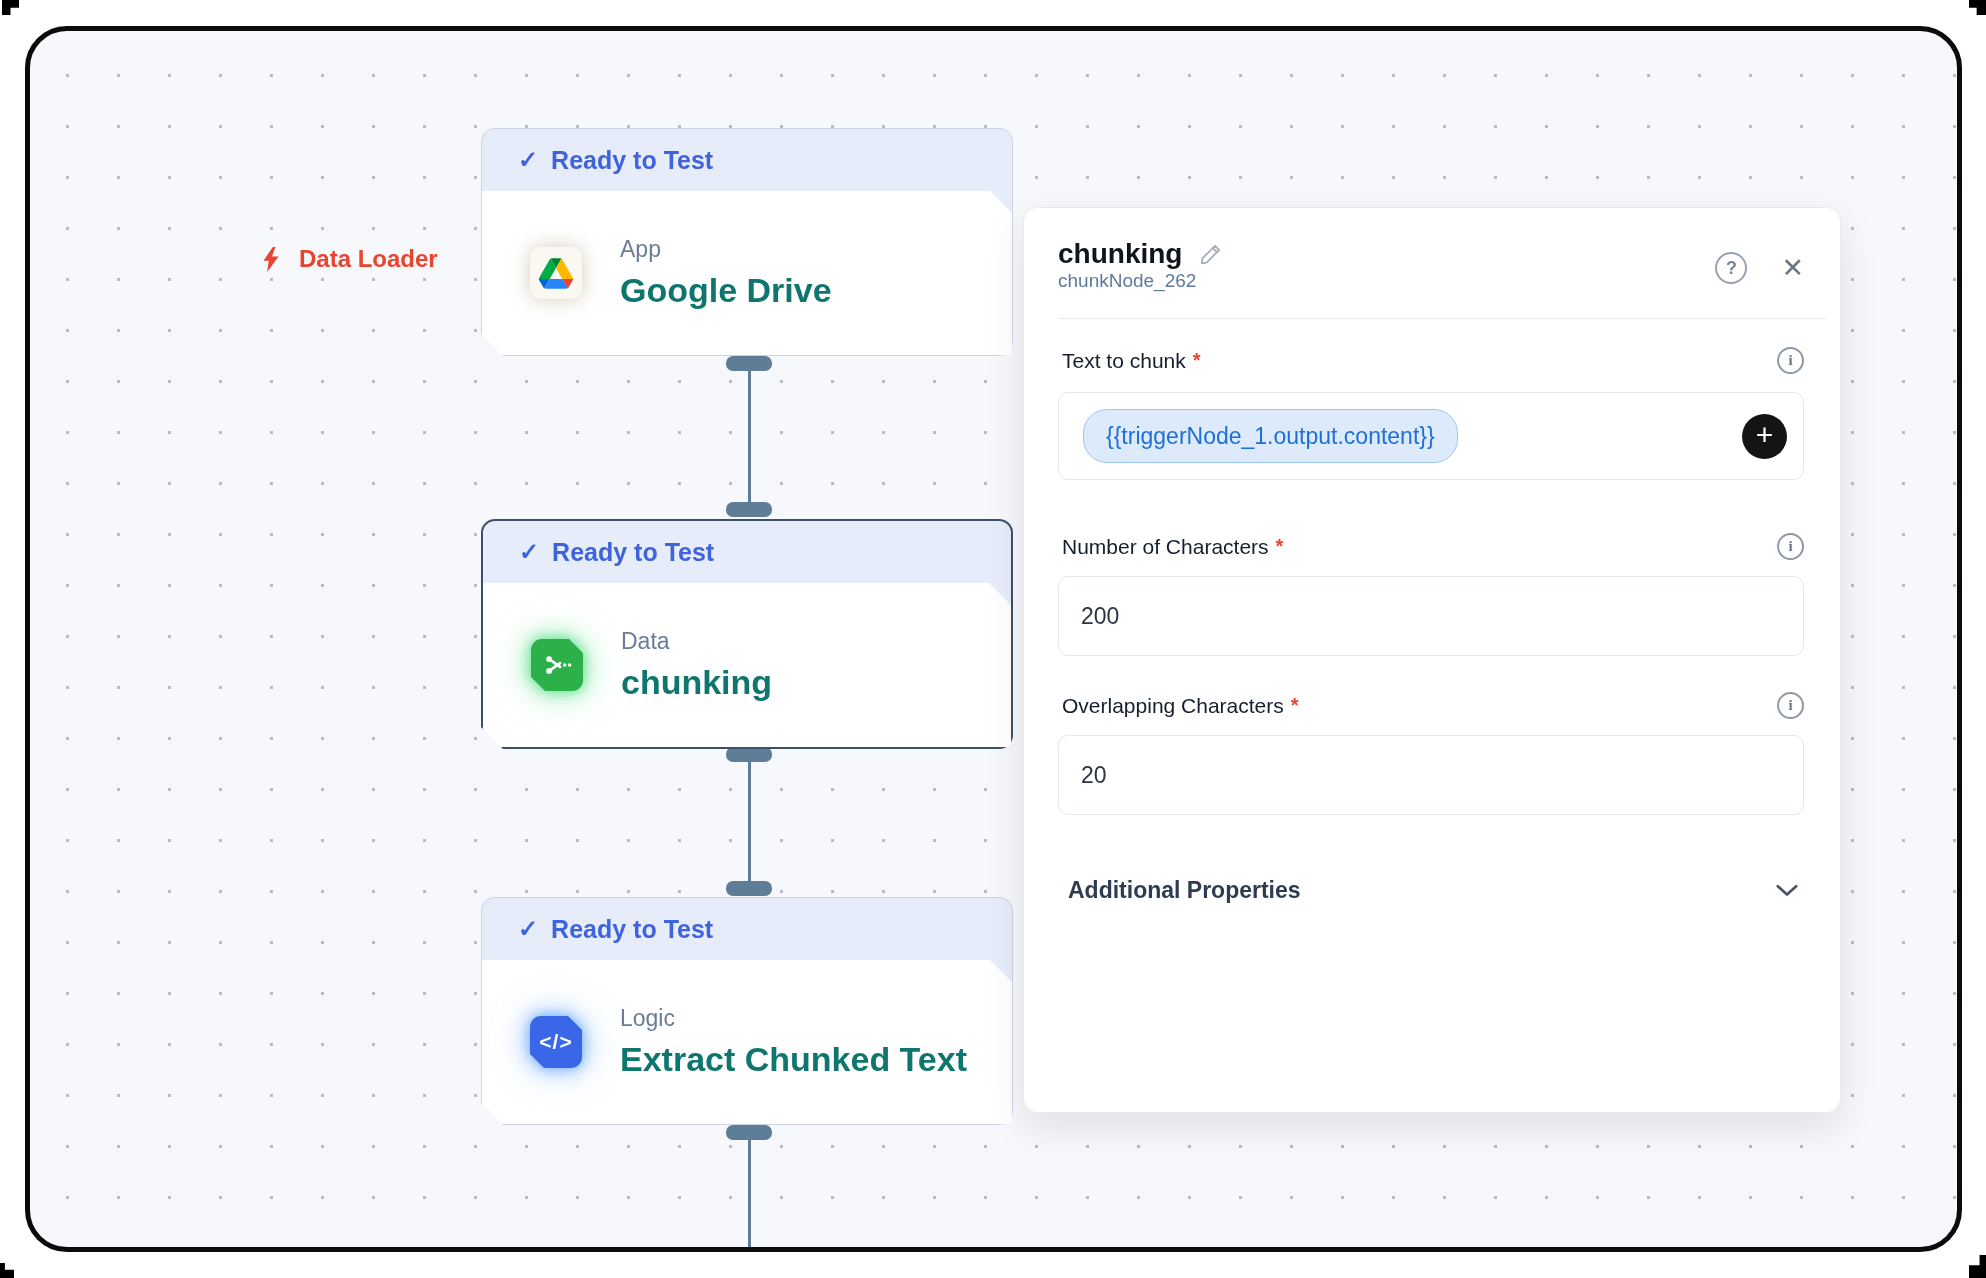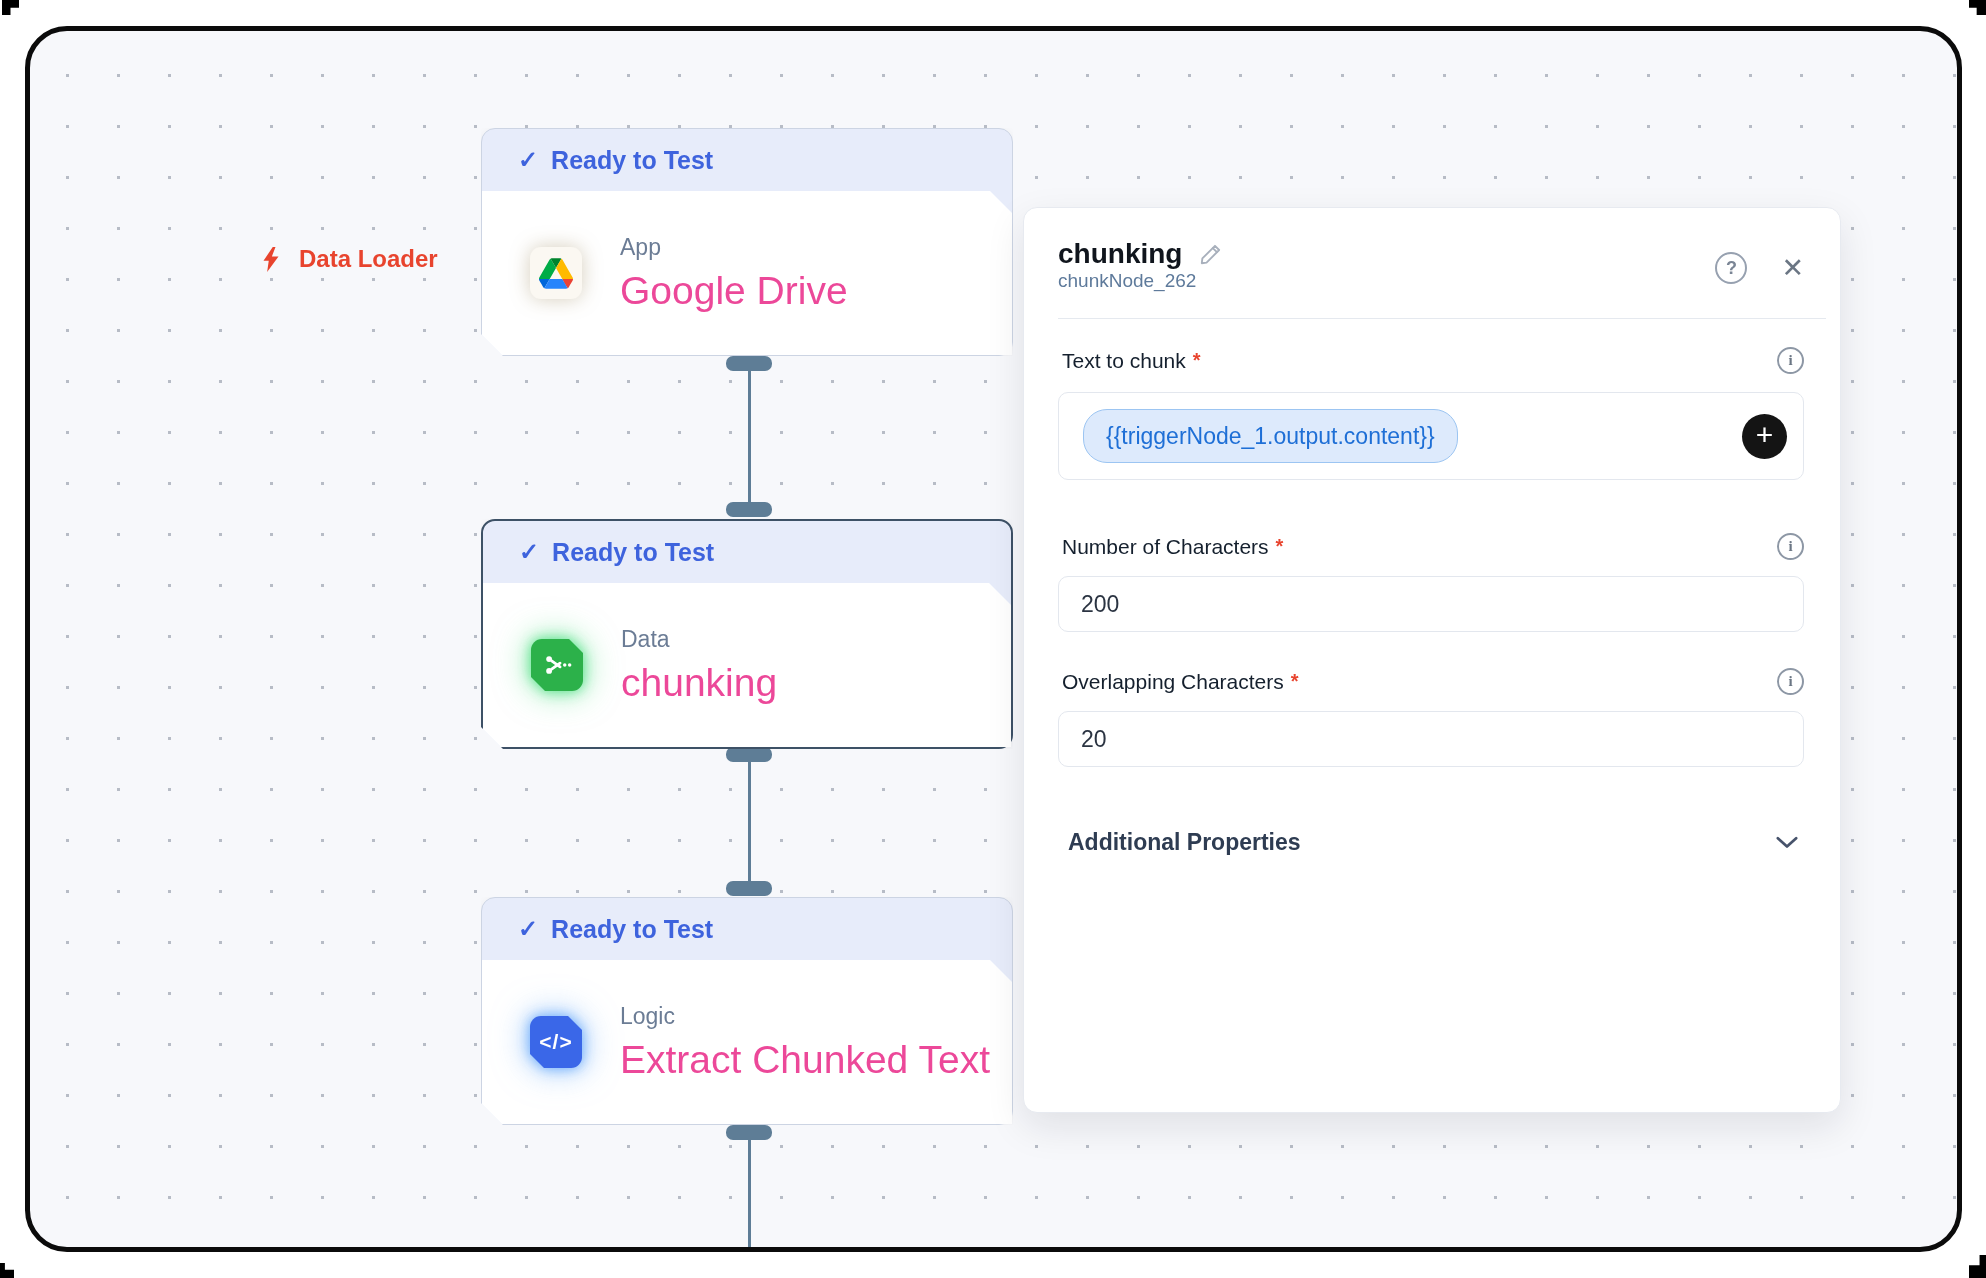--- a/index.html
+++ b/index.html
@@ -37,21 +37,21 @@
     box-shadow:0 2px 8px rgba(15,23,42,.06); }
   .node.selected { border:2.5px solid #3d5166; }
   .node-badge { height:62px; display:flex; align-items:center; padding-left:36px; gap:13px;
     color:#3e63dd; font-size:25px; font-weight:700; }
   .node-badge .check { font-size:24px; font-weight:700; }
   .node-card { background:#ffffff; height:164px; display:flex; align-items:center;
     padding-left:48px; gap:38px;
     clip-path:polygon(0 0,calc(100% - 22px) 0,100% 22px,100% 100%,0 100%); }
   .node-text { display:flex; flex-direction:column; gap:8px; }
   .node-cat { font-size:23px; color:#6b7c95; }
-  .node-title { font-size:39px; font-weight:400; color:#ec4899; }
+  .node-title { font-size:34px; font-weight:700; color:#0f766e; }
 
   .tile-wrap { width:52px; height:52px; }
   .tile { width:52px; height:52px; border-radius:11px; display:flex; align-items:center; justify-content:center; }
   .tile.bevel { clip-path:polygon(0 0,calc(100% - 14px) 0,100% 14px,100% 100%,14px 100%,0 calc(100% - 14px)); }
   .wrap-drive { filter:drop-shadow(0 0 10px rgba(208,200,180,.9)); }
   .tile-drive { background:#fbf8f2; }
   .wrap-green { filter:drop-shadow(0 0 7px rgba(74,222,128,.95)) drop-shadow(0 0 16px rgba(74,222,128,.55)); }
   .tile-green { background:#2cb14a; }
   .wrap-blue { filter:drop-shadow(0 0 7px rgba(96,165,250,.95)) drop-shadow(0 0 16px rgba(96,165,250,.55)); }
   .tile-blue { background:#3a67e8; }
@@ -76,21 +76,21 @@
   .req { color:#e8442e; margin-left:7px; font-size:20px; font-weight:700; }
   .info-icon { margin-left:auto; width:27px; height:27px; border-radius:50%; border:2px solid #8d97a5;
     color:#6b7684; font-size:15px; font-weight:700; font-family:"Liberation Serif", serif;
     display:flex; align-items:center; justify-content:center; cursor:pointer; }
   .chip-input { margin-top:18px; height:88px; border:1.5px solid #e3e7ee; border-radius:10px;
     display:flex; align-items:center; padding:0 16px 0 24px; background:#fff; }
   .chip { height:54px; display:flex; align-items:center; padding:0 22px; border-radius:24px;
     background:#ddeafc; border:1.5px solid #9cc5f2; color:#1e6fd6; font-size:23px; }
   .plus-btn { margin-left:auto; width:45px; height:45px; border-radius:50%; background:#141414; color:#fff;
     font-size:30px; font-weight:300; display:flex; align-items:center; justify-content:center; cursor:pointer; line-height:1; padding-bottom:3px; }
-  .text-input { margin-top:16px; width:100%; height:56px; border:1.5px solid #e3e7ee; border-radius:10px;
+  .text-input { margin-top:16px; width:100%; height:80px; border:1.5px solid #e3e7ee; border-radius:10px;
     padding:0 22px; font-size:23px; color:#2b3442; background:#fff; font-family:"Liberation Sans", sans-serif; outline:none; }
   .add-props { margin-top:62px; display:flex; align-items:center; padding:0 6px 0 10px; cursor:pointer; }
   .add-props-label { font-size:23px; font-weight:700; color:#2e3c52; }
   .chev { margin-left:auto; display:flex; align-items:center; }
 </style>
 </head>
 <body>
 
 <div class="stage">
 

